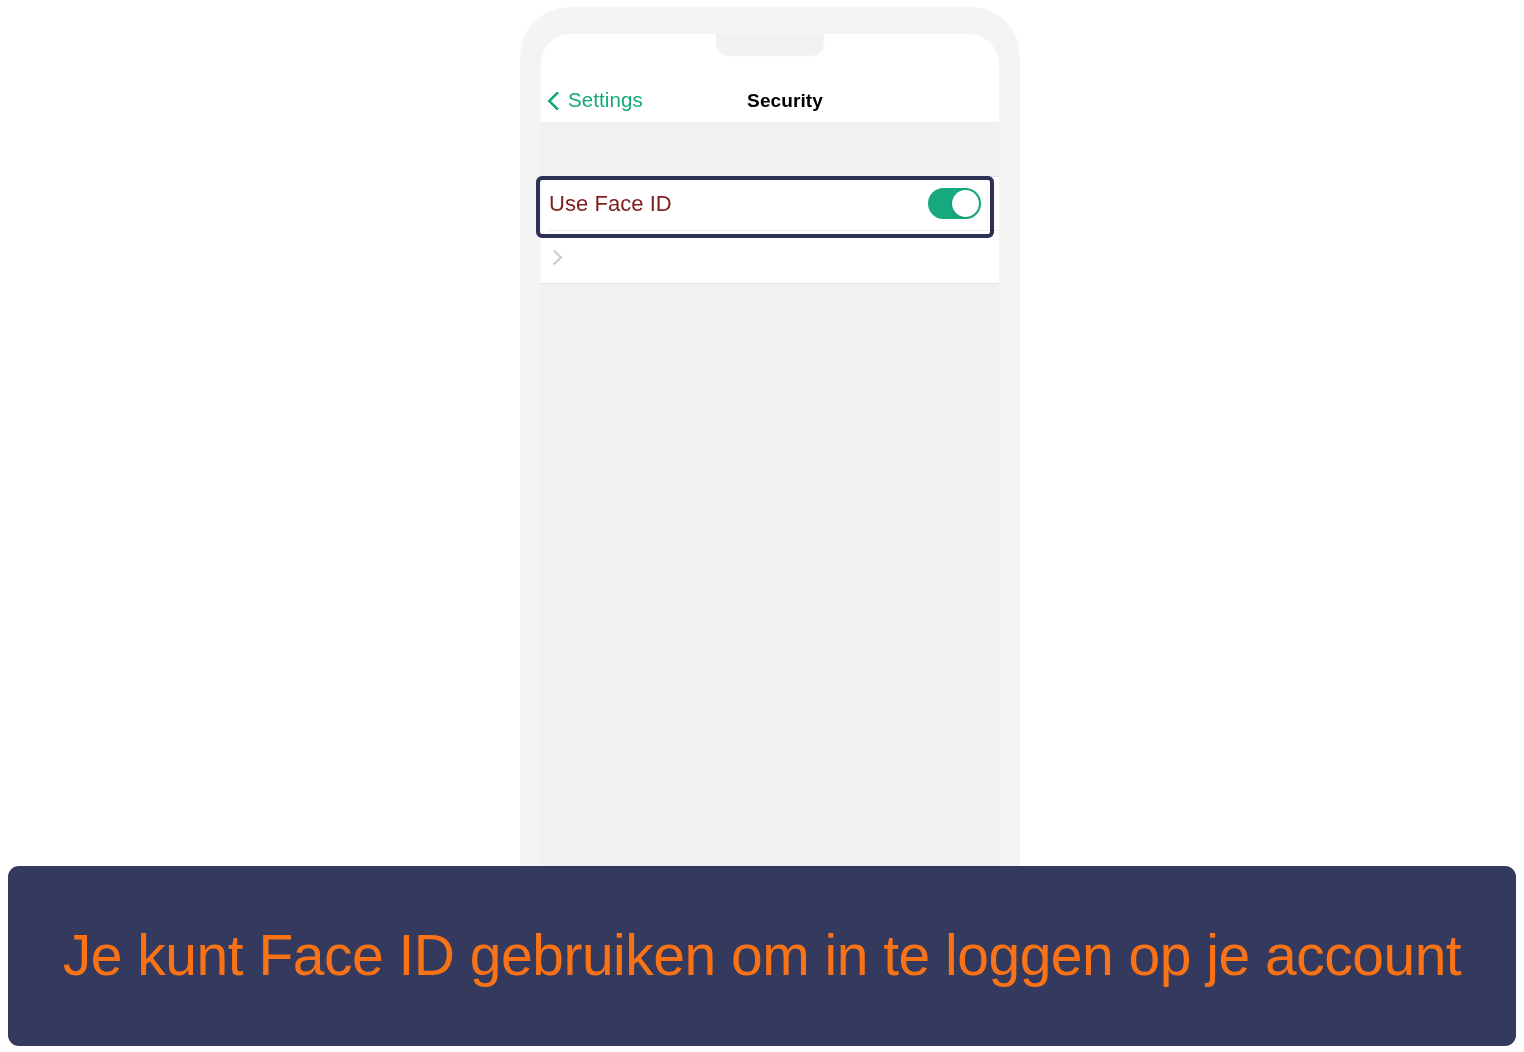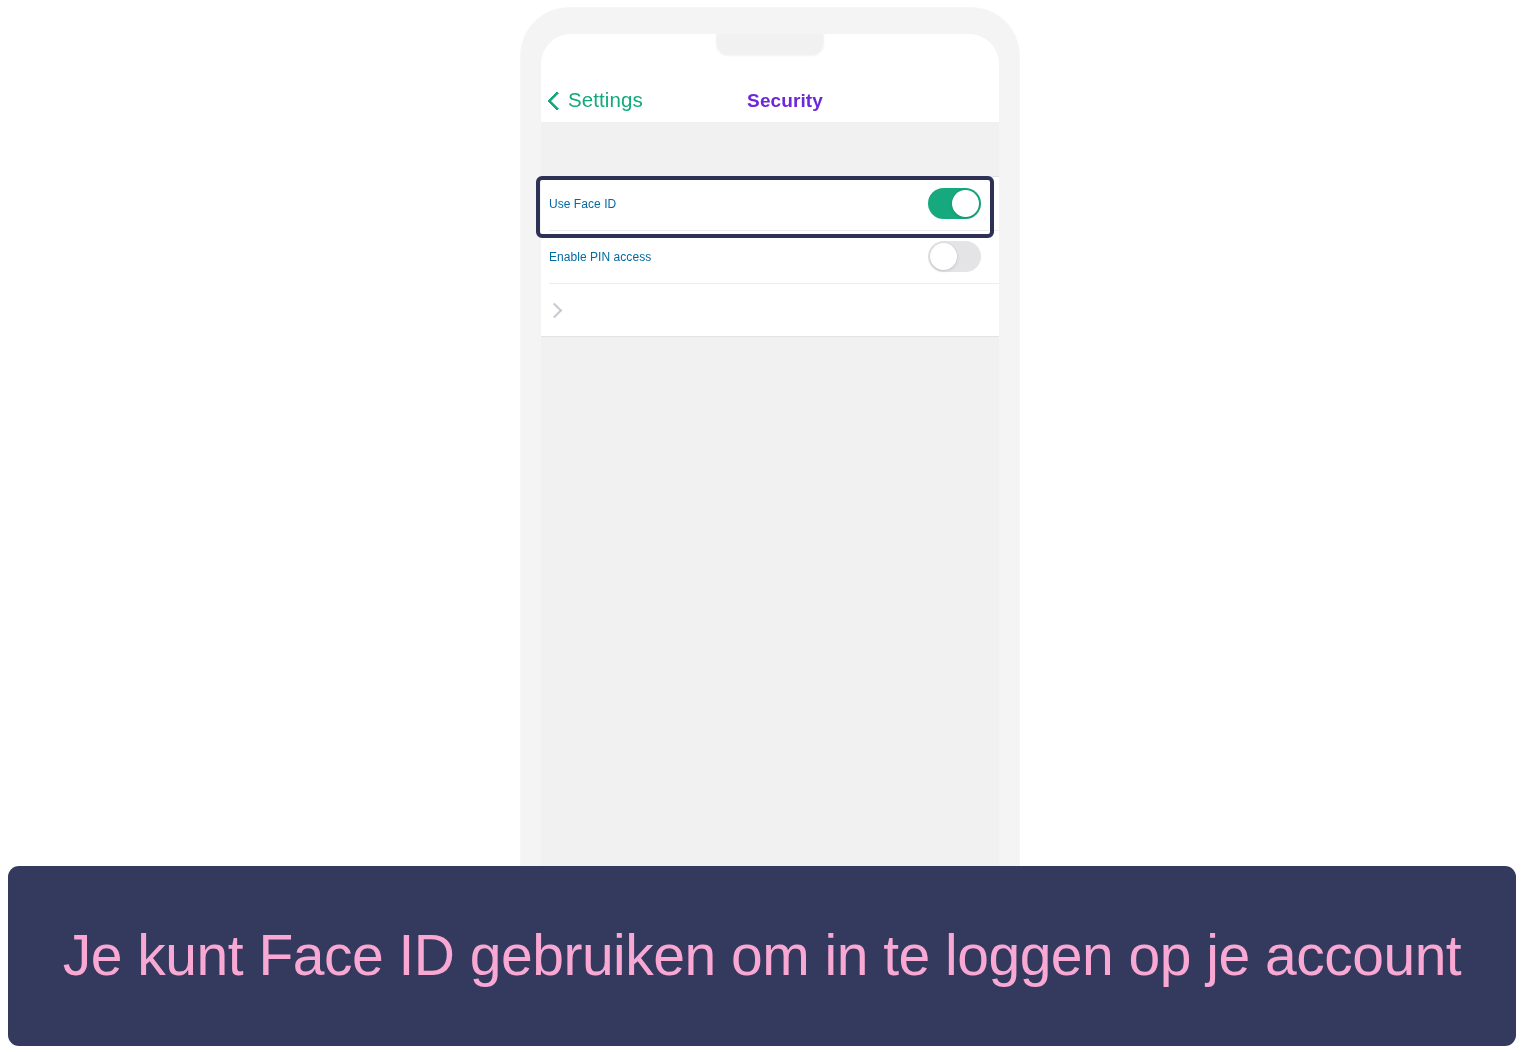--- a/index.html
+++ b/index.html
@@ -104,21 +104,21 @@
   }
 
   .nav-title {
     position: absolute;
     left: 0;
     right: 0;
     bottom: 10px;
     text-align: center;
     font-size: 19px;
     font-weight: bold;
-    color: #6d28d9;
+    color: #000000;
     letter-spacing: 0.1px;
     padding-left: 30px;
   }
 
   
   .content-area {
     background: #f1f1f2;
     height: 786px;
     position: relative;
   }
@@ -148,22 +148,22 @@
     content: "";
     position: absolute;
     left: 8px;
     right: 0;
     top: 0;
     height: 1px;
     background: #ededf0;
   }
 
   .row-label {
-    font-size: 12px;
-    color: #0369a1;
+    font-size: 22px;
+    color: #7f1d1d;
     letter-spacing: 0.05px;
     flex: 1;
     white-space: nowrap;
   }
 
   
   .toggle {
     width: 53px;
     height: 31px;
     border-radius: 16px;
@@ -227,21 +227,21 @@
     height: 180px;
     background: #333a5e;
     border-radius: 11px;
     display: flex;
     align-items: center;
     justify-content: center;
     z-index: 20;
   }
 
   .caption-text {
-    color: #f9a8d4;
+    color: #f97316;
     font-size: 57px;
     line-height: 1.32;
     text-align: left;
     font-weight: normal;
     letter-spacing: -0.5px;
     padding: 0 24px;
   }
 </style>
 </head>
 <body>
@@ -268,26 +268,20 @@
 
         <div class="list-group">
 
           <div class="list-row">
             <span class="row-label">Use Face ID</span>
             <span class="toggle on">
               <span class="knob"></span>
             </span>
           </div>
 
-          <div class="list-row">
-            <span class="row-label">Enable PIN access</span>
-            <span class="toggle off">
-              <span class="knob"></span>
-            </span>
-          </div>
 
 
 
           <div class="list-row">
             <span class="chevron-right"></span>
           </div>
 
         </div>
       </div>
     </div>

